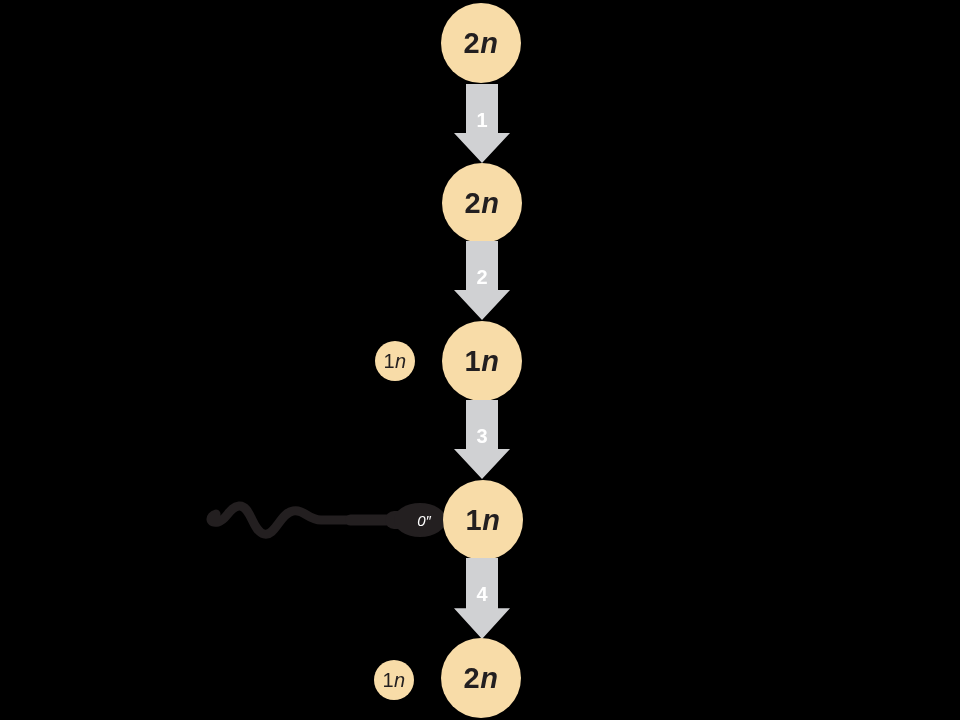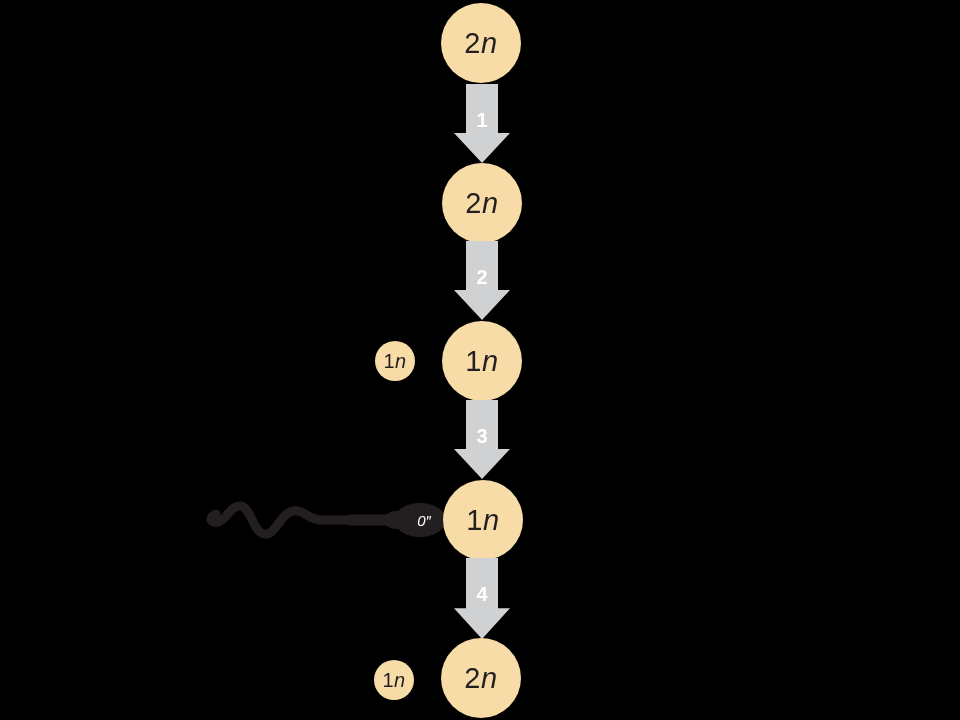--- a/index.html
+++ b/index.html
@@ -8,21 +8,21 @@
     background:var(--background,#000);
     overflow:hidden;
     font-family:"Liberation Sans", sans-serif;
   }
   .cell {
     position:absolute; border-radius:50%;
     background:var(--cell-fill,#f8dca8); color:var(--cell-text,#231f20);
     display:flex; align-items:center; justify-content:center;
     letter-spacing:0.5px;
   }
-  .cell.lg { width:80px; height:80px; font-size:29px; }
+  .cell.lg { width:80px; height:80px; font-size:29px;font-weight:bold; }
   .cell.sm { width:40px; height:40px; font-size:20px; }
   .ploidy { font-style:italic; }
 
   .s1 { left:441px; top:3px; }
   .s2 { left:442px; top:163px; }
   .s3 { left:442px; top:321px; }
   .pb3 { left:375px; top:341px; }
   .s4 { left:443px; top:480px; }
   .s5 { left:441px; top:638px; }
   .pb5 { left:374px; top:660px; }

